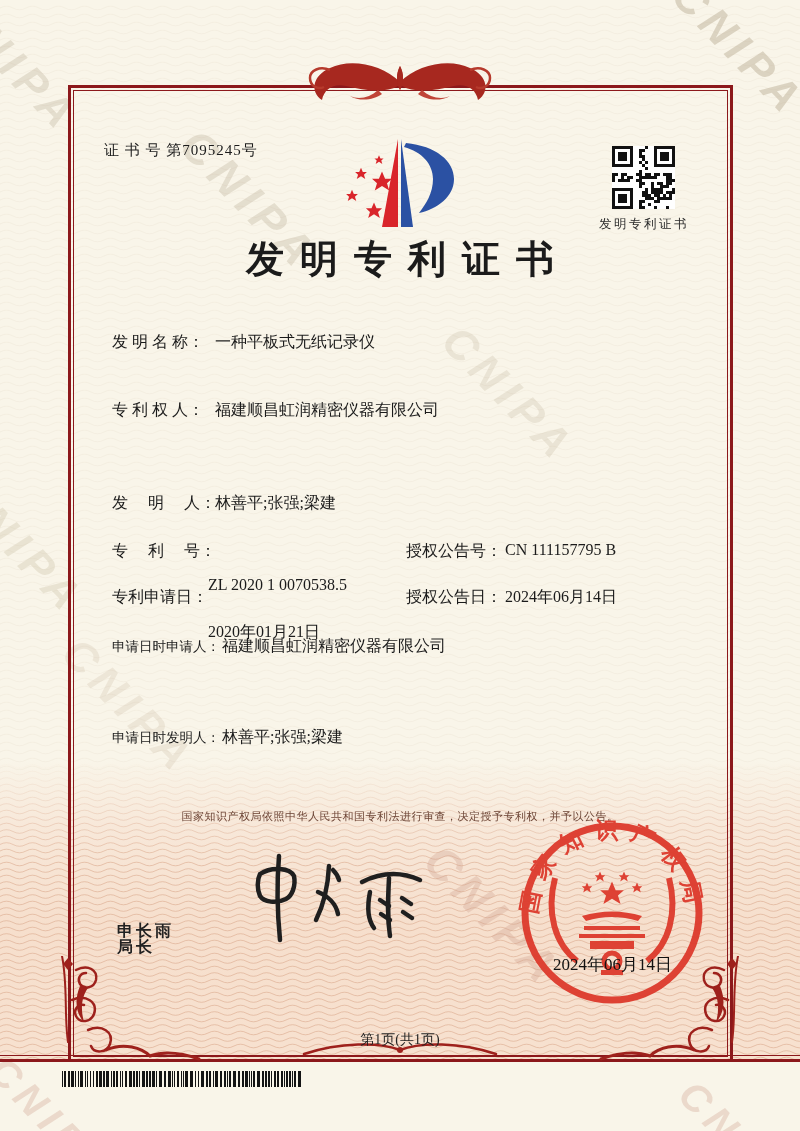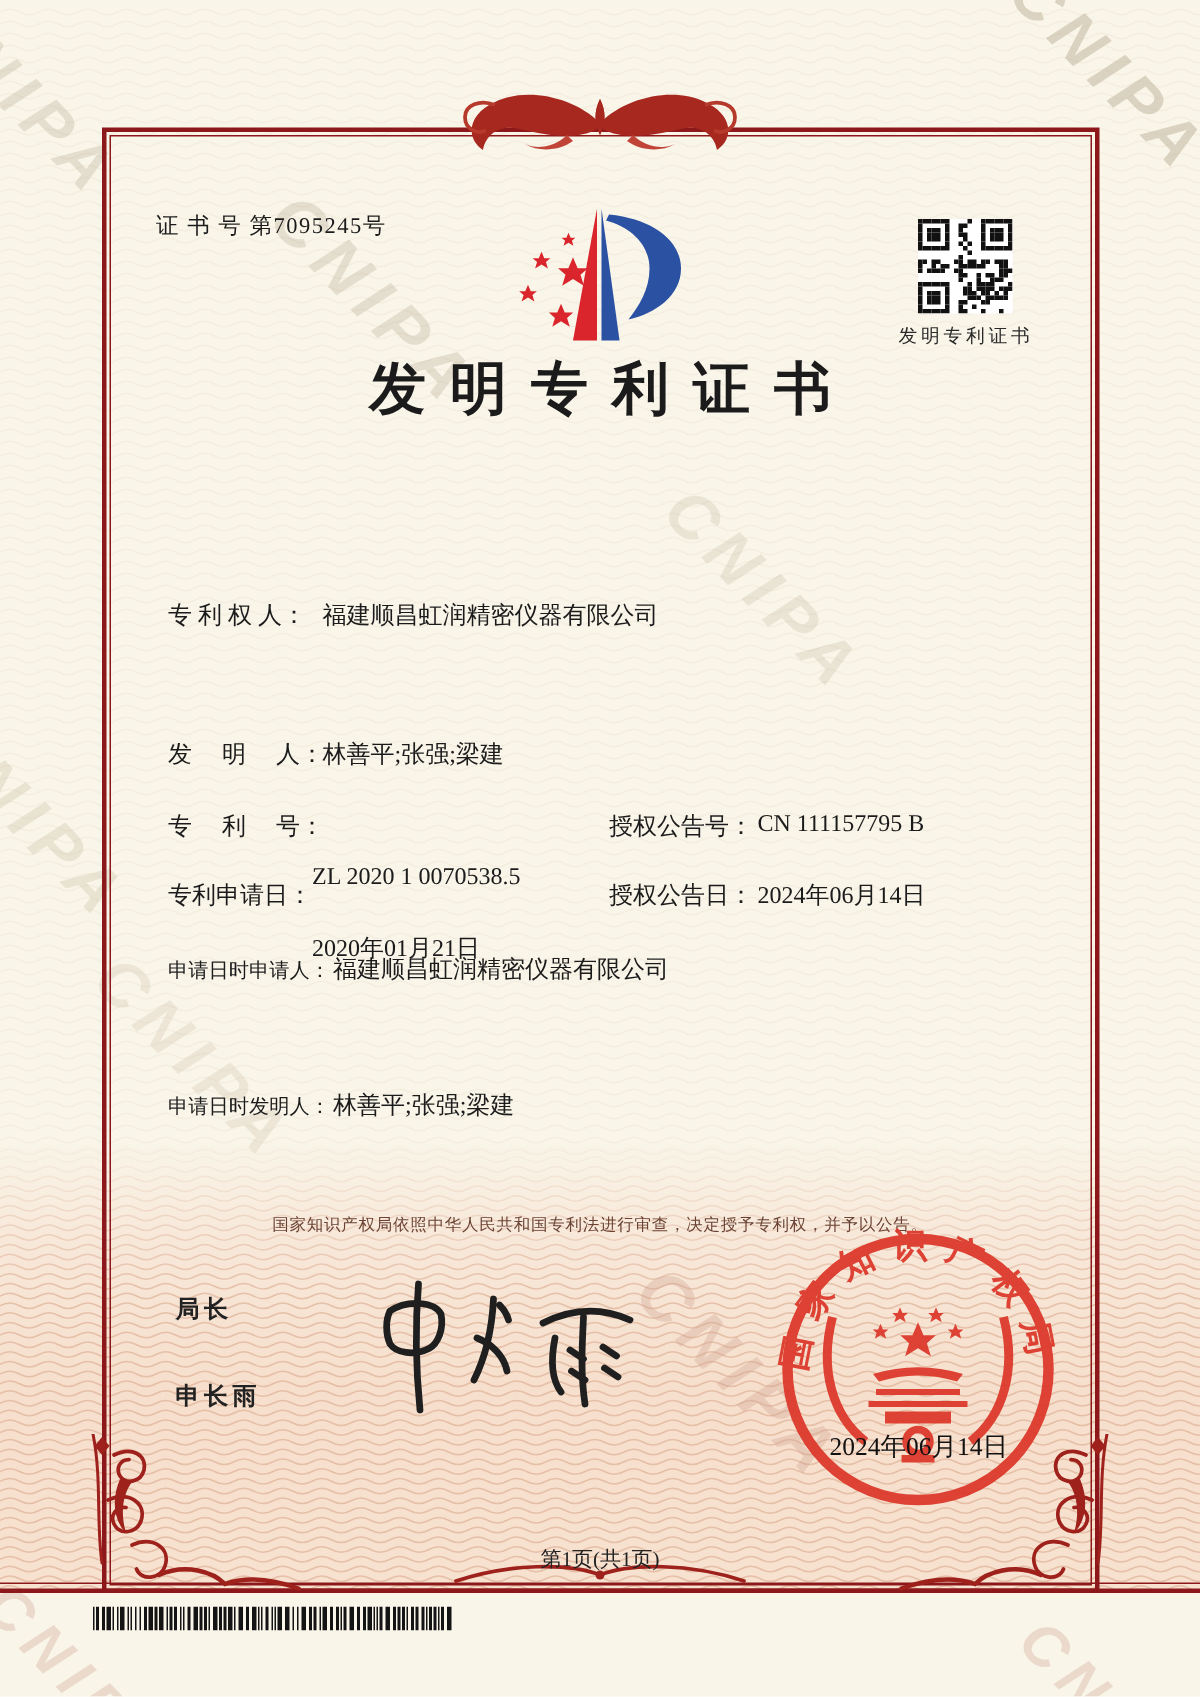--- a/index.html
+++ b/index.html
@@ -490,20 +490,24 @@
         <rect x="9" y="60" width="3" height="3"></rect>
         <rect x="12" y="60" width="3" height="3"></rect>
         <rect x="15" y="60" width="3" height="3"></rect>
         <rect x="18" y="60" width="3" height="3"></rect>
       </svg>
   </div>
   <div class="qr-caption">发明专利证书</div>
 
   <div class="title">发明专利证书</div>
 
+  <div class="row" style="top:332px;">
+    <span class="lbl">发  明  名  称：</span>
+    <span class="val main">一种平板式无纸记录仪</span>
+  </div>
   <div class="row" style="top:400px;">
     <span class="lbl">专  利  权  人：</span>
     <span class="val main">福建顺昌虹润精密仪器有限公司</span>
   </div>
   <div class="row" style="top:493px;">
     <span class="lbl">发　 明　 人：</span>
     <span class="val main">林善平;张强;梁建</span>
   </div>
 
   <div class="row" style="top:541px;">
@@ -523,21 +527,21 @@
     <span class="lbl small">申请日时申请人：</span>
     <span class="val smallv">福建顺昌虹润精密仪器有限公司</span>
   </div>
   <div class="row" style="top:684px;margin-top:43px;">
     <span class="lbl small">申请日时发明人：</span>
     <span class="val smallv">林善平;张强;梁建</span>
   </div>
 
   <div class="stmt" style="top:769px;">国家知识产权局依照中华人民共和国专利法进行审查，决定授予专利权，并予以公告。</div>
 
-  <div class="signer" style="top:863px;">局长</div>
+  <div class="signer" style="top:937px;">局长</div>
   <div class="signer" style="top:921px;">申长雨</div>
 
   <svg class="sig" width="200" height="95" viewBox="0 0 200 95">
     <g fill="none" stroke="#1f1f1f" stroke-width="4.5" stroke-linecap="round">
       <path d="M47,4 C45,28 45,58 48,88"></path>
       <path d="M28,22 C40,14 58,16 62,24 C64,34 60,44 54,47 C44,52 32,50 28,44 C25,37 25,28 28,22"></path>
       <path d="M97,14 C96,34 92,52 84,68"></path>
       <path d="M86,40 C96,44 104,52 106,62"></path>
       <path d="M101,18 C104,21 106,24 107,28"></path>
       <path d="M130,30 C150,20 170,20 188,28"></path>

